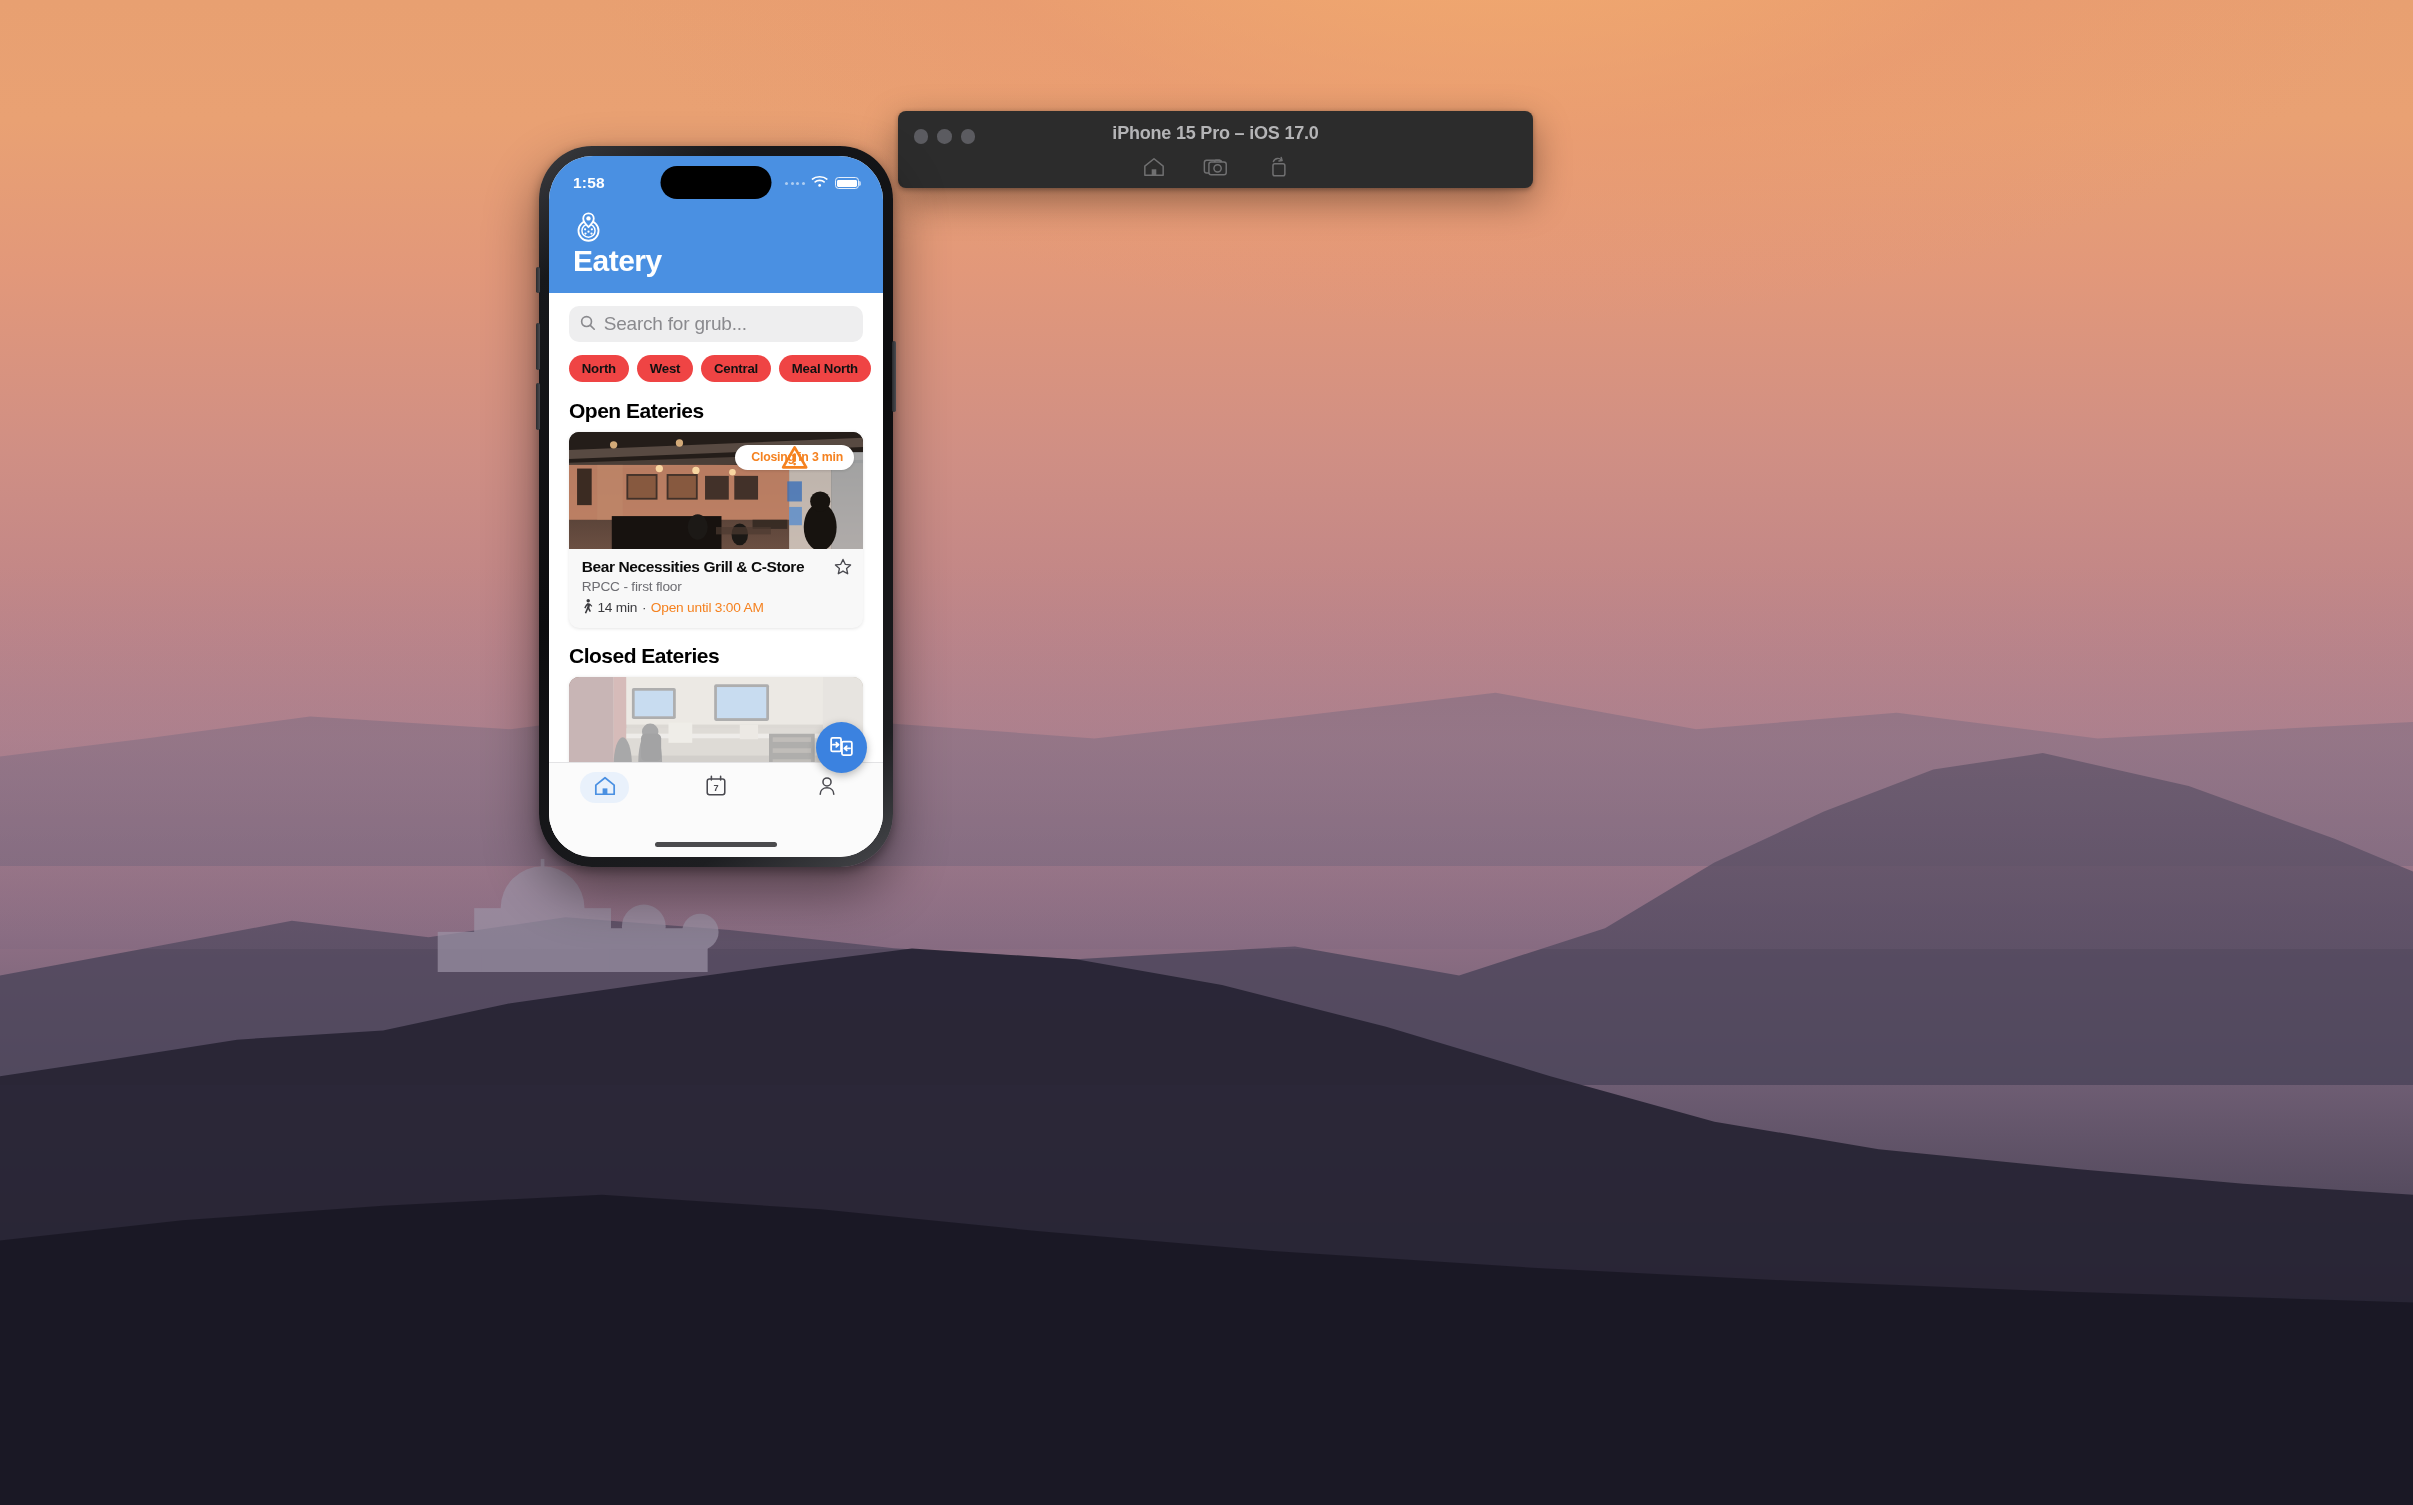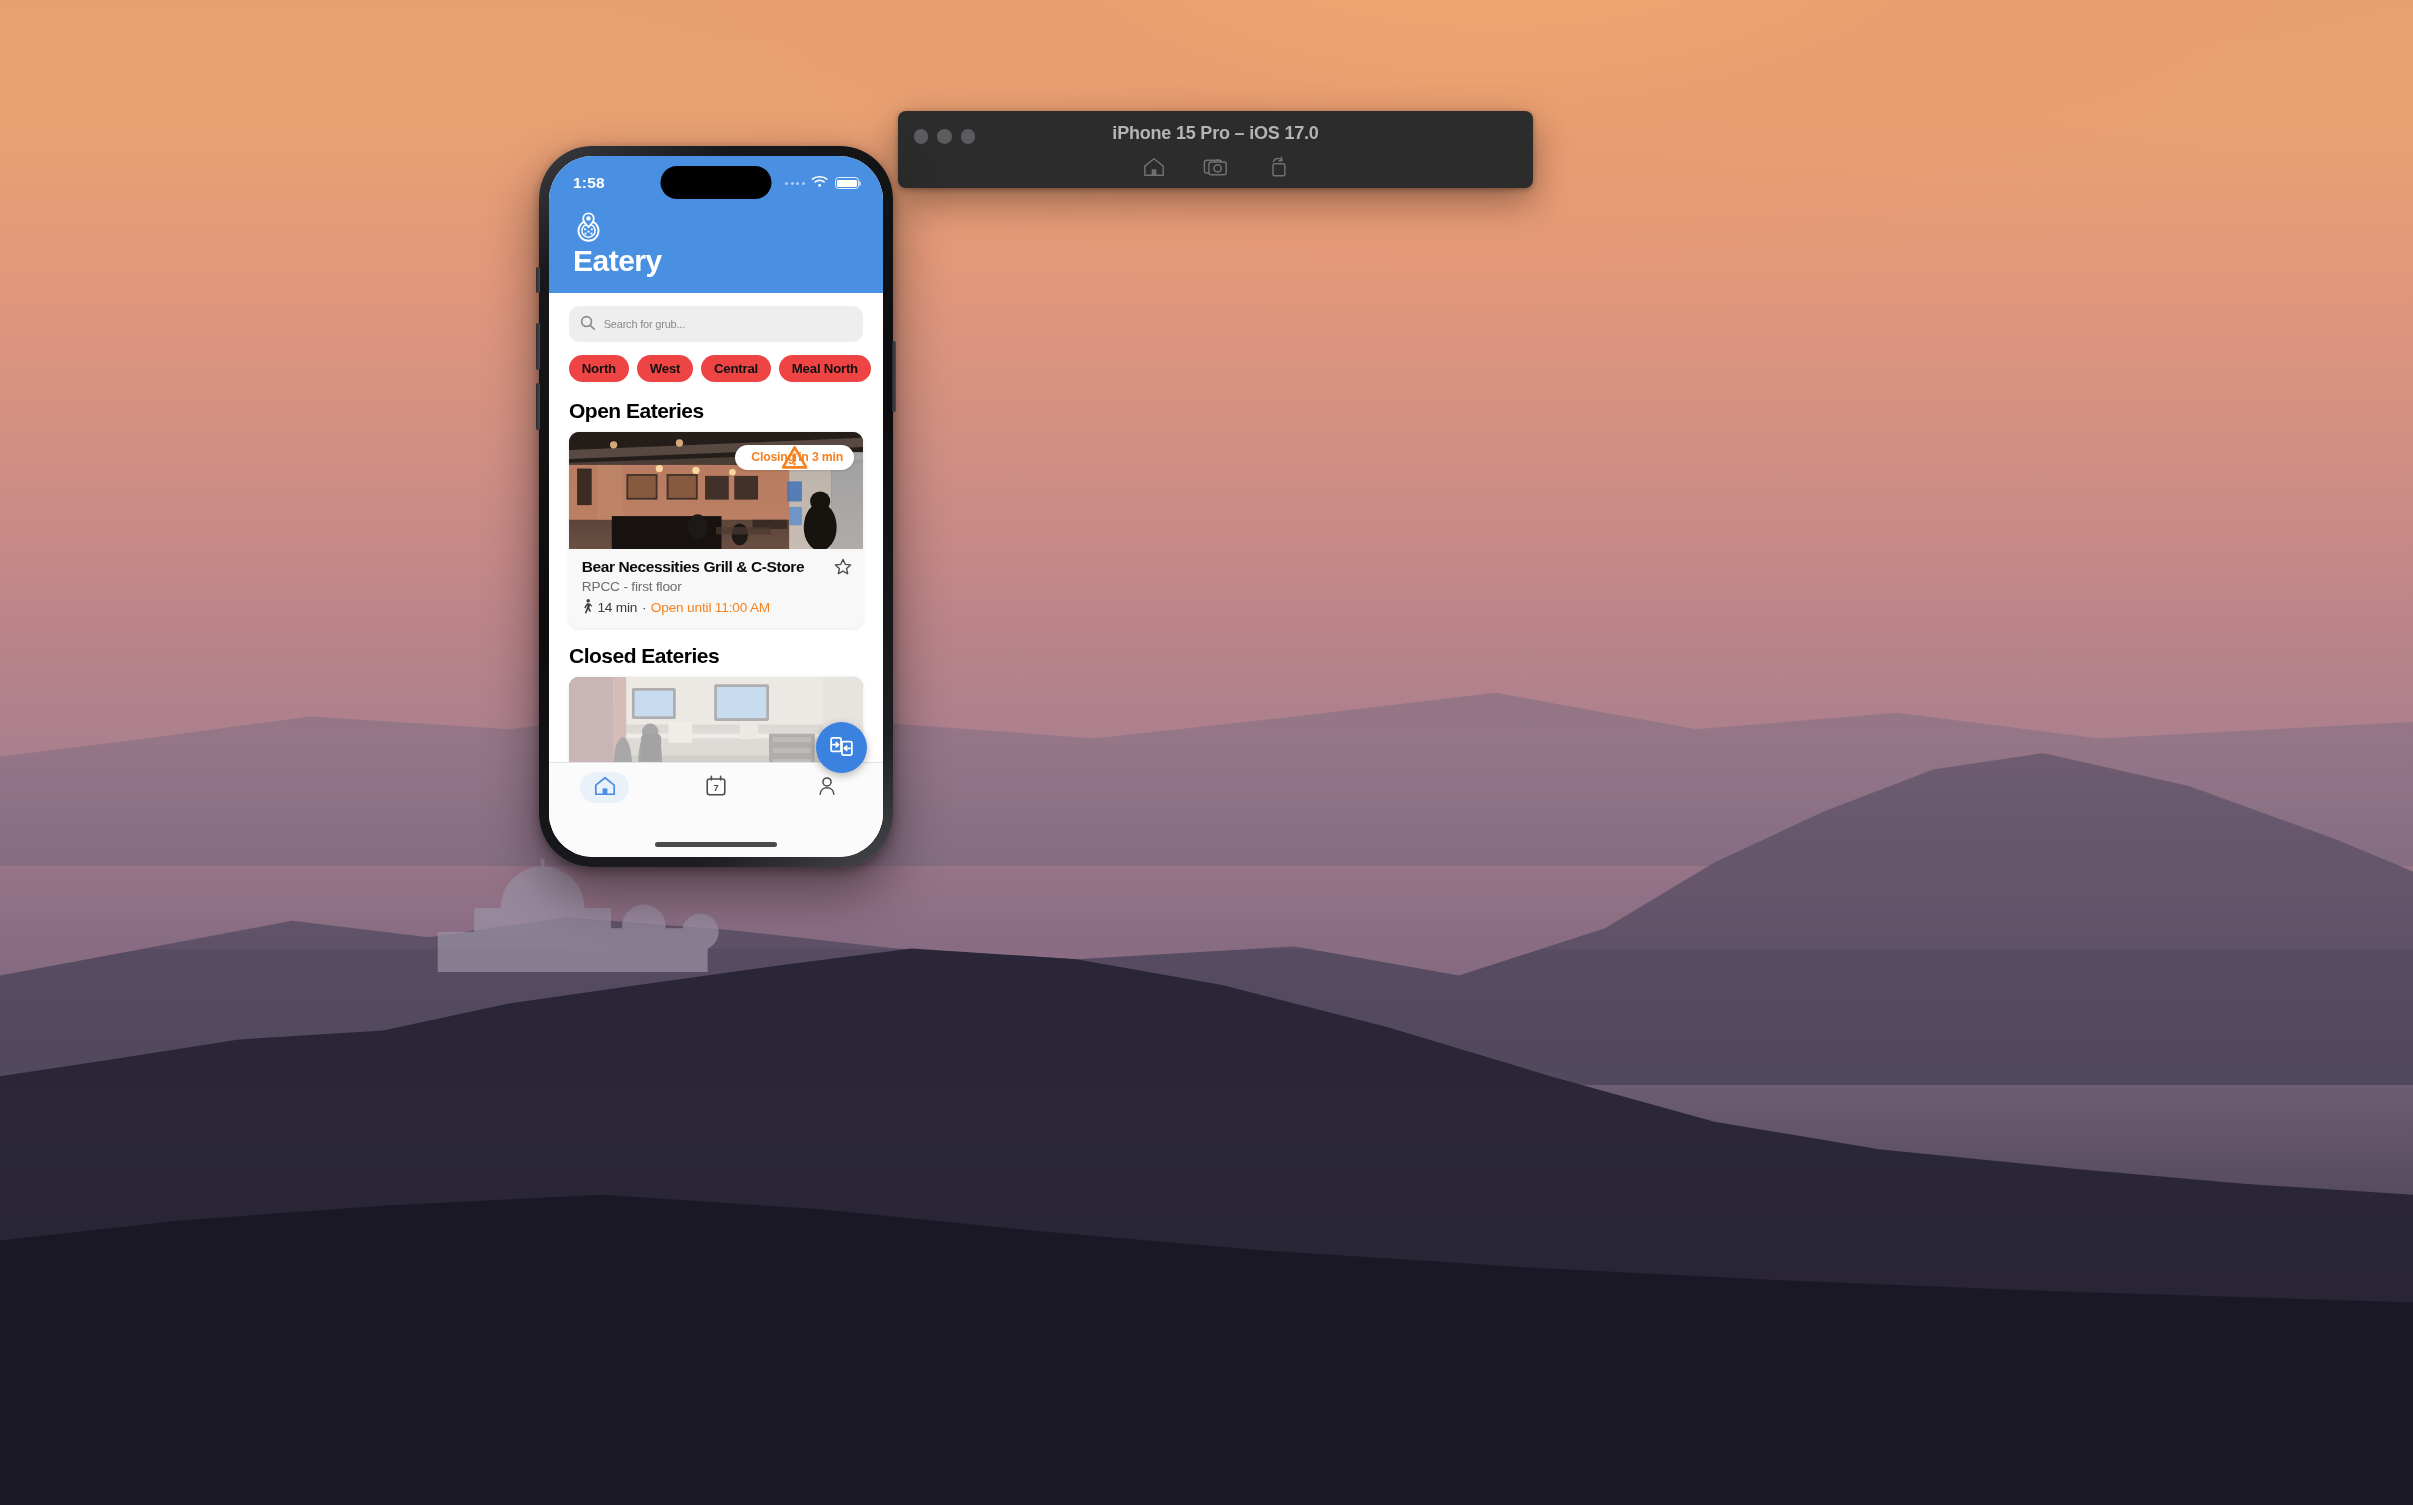--- a/index.html
+++ b/index.html
@@ -192,21 +192,21 @@
   #search-bar {
     background: #eeeeef;
     border-radius: 10px;
     height: 36px;
     display: flex; align-items: center;
     padding: 0 11px;
     gap: 8.2px;
   }
   #search-input-text {
     color: #8a8a8e;
-    font-size: 11px;
+    font-size: 19px;
     letter-spacing: -0.2px;
   }
 
   
   #filter-row {
     display: flex; gap: 8.2px;
     padding: 12.8px 0 0 20px;
     overflow: hidden;
     white-space: nowrap;
   }
@@ -543,21 +543,21 @@
             <div class="card-sub">RPCC - first floor</div>
             <div class="card-meta">
               <span>
                 <svg width="11" height="14.6" viewBox="0 0 12 16" fill="#3b3b3f">
                   <circle cx="6.8" cy="2" r="1.9"></circle>
                   <path d="M6.2 4.4 L4.2 6.2 L2.4 9.6 L3.8 10.3 L5.3 7.6 L6.2 7 L5.1 10.4 L3 15.4 L4.6 15.9 L6.7 11.2 L8.4 14.2 L9.8 13.5 L8 10 L8.7 6.9 L10.4 8.6 L11.3 7.6 L9 5.2 Z"></path>
                 </svg>
               </span>
               <span>14 min</span>
               <span>·</span>
-              <span class="hours">Open until 11:00 AM</span>
+              <span class="hours">Open until 3:00 AM</span>
             </div>
             <span class="fav-star">
               <svg width="18" height="18" viewBox="0 0 20 20" fill="none" stroke="#4a4a50" stroke-width="1.5" stroke-linejoin="round">
                 <path d="M10 1.6 L12.5 7 L18.4 7.7 L14 11.7 L15.2 17.5 L10 14.5 L4.8 17.5 L6 11.7 L1.6 7.7 L7.5 7 Z"></path>
               </svg>
             </span>
           </div>
         </div>
 
         <div class="section-title">Closed Eateries</div>

